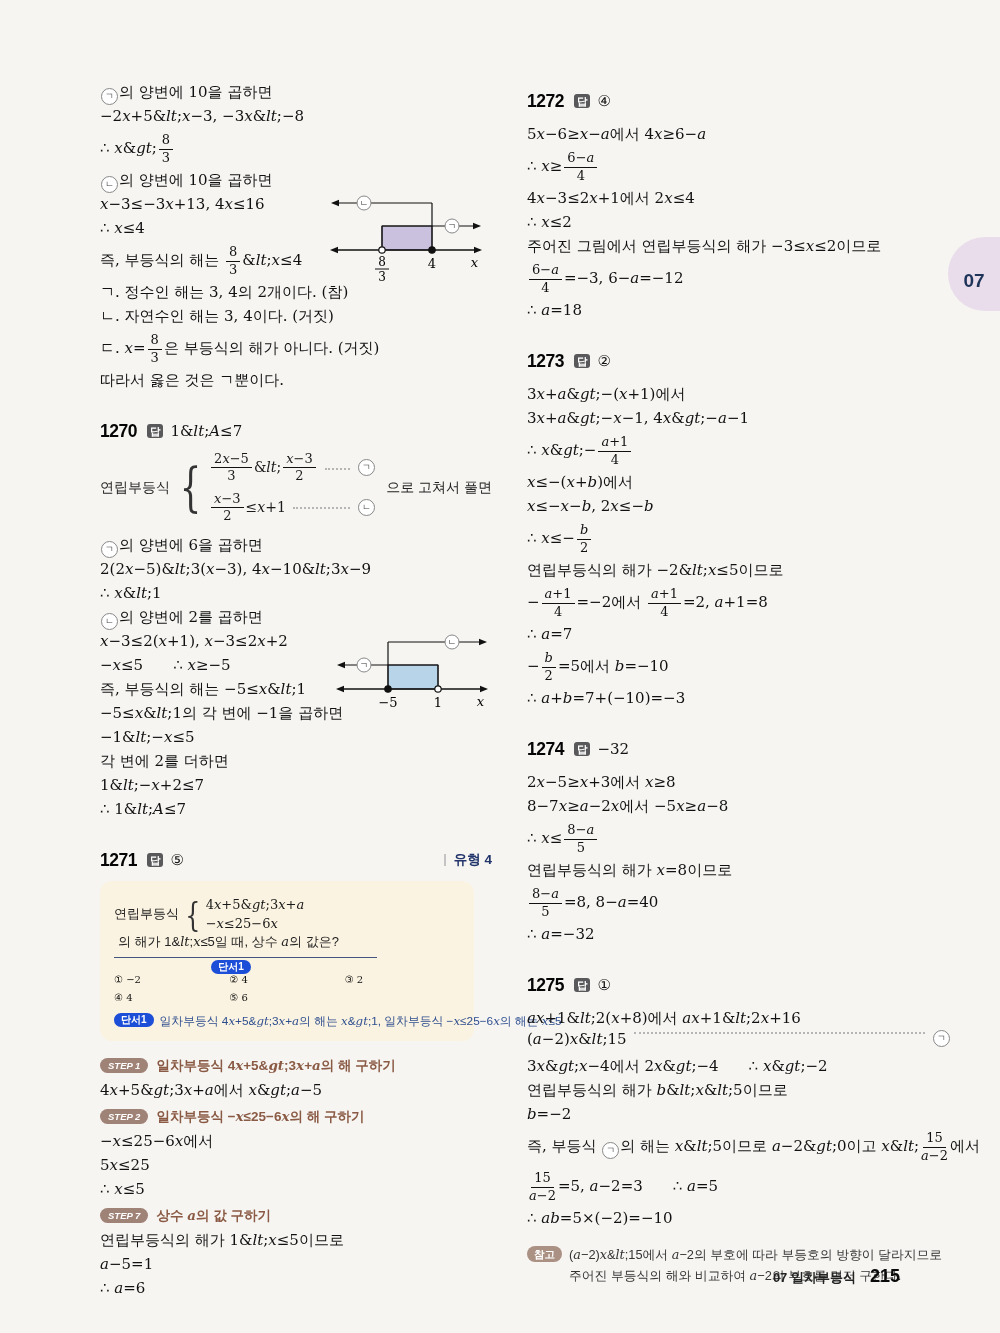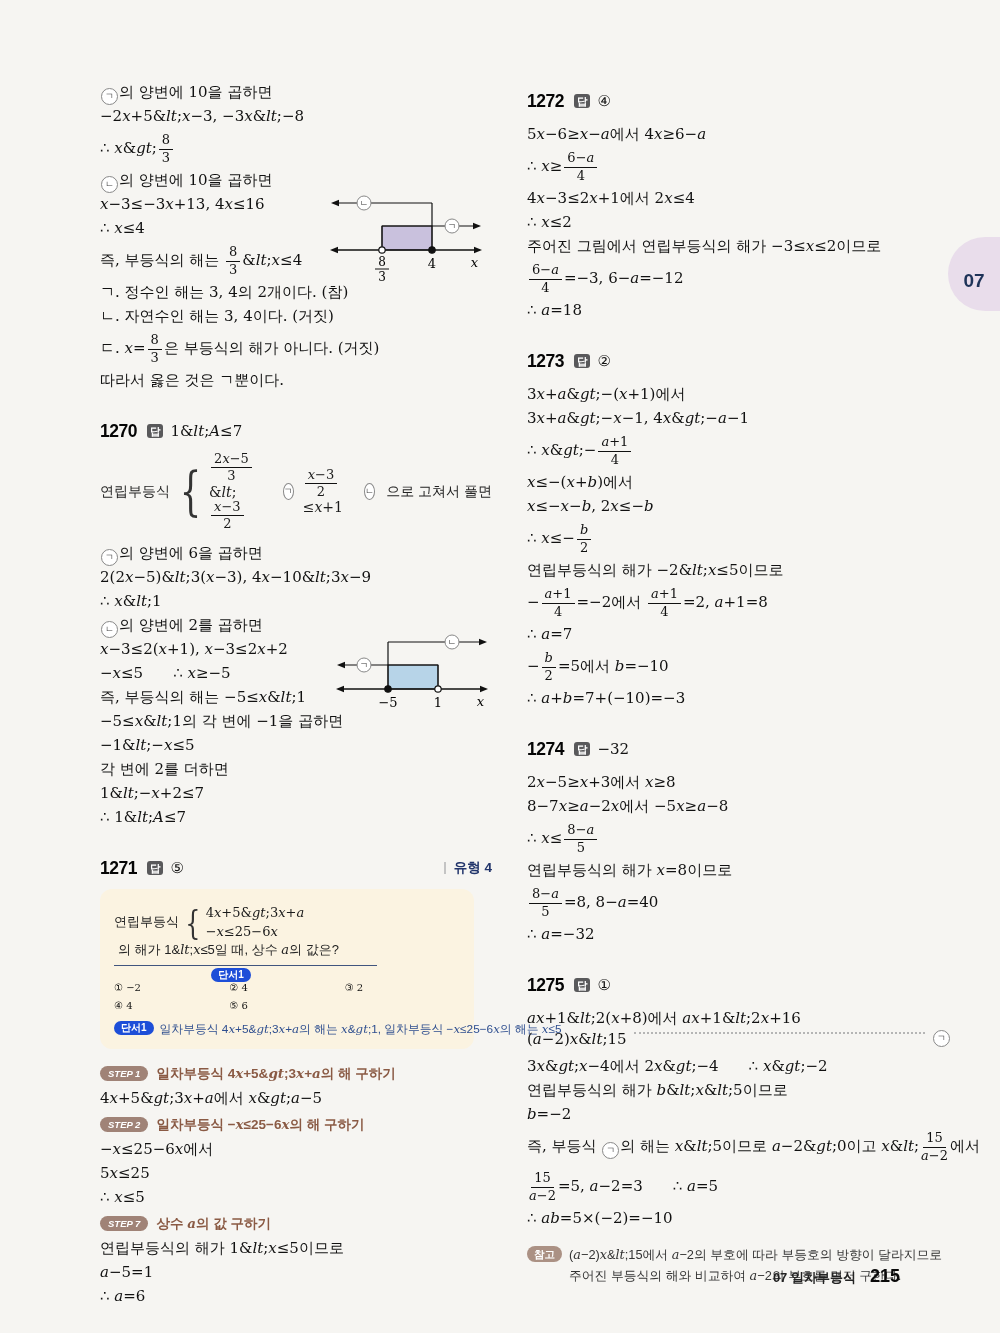--- a/index.html
+++ b/index.html
@@ -35,21 +35,21 @@
   .aval{font-family:"DejaVu Serif","Liberation Serif",serif;font-size:15px;color:#111;}
   .aval i{font-style:italic;}
   .typetag{margin-left:auto;color:#22356b;font-weight:bold;font-size:13.5px;display:flex;align-items:center;}
   .tbar{display:inline-block;width:1.5px;height:12px;background:#c4c4c4;margin-right:8px;}
 
   
   .system{position:relative;display:flex;align-items:center;margin:8px 0 10px;padding-right:116px;}
   .sys-label{font-size:14px;color:#222;margin-right:4px;white-space:nowrap;}
   .sys-brace{font-family:"DejaVu Serif",serif;font-size:52px;font-weight:200;color:#333;
              transform:scaleX(.65);line-height:0.9;margin-right:2px;}
-  .sys-rows{flex:1;display:flex;gap:8px;}
+  .sys-rows{flex:1;display:flex;flex-direction:column;gap:8px;}
   .sys-row{display:flex;align-items:center;font-family:"DejaVu Serif",serif;font-size:14px;}
   .sys-row i{font-style:italic;}
   .dotfill{flex:1;border-bottom:2px dotted #b5b5b5;margin:0 7px;height:2px;}
   .sys-suffix{position:absolute;right:0;top:50%;transform:translateY(-50%);font-size:14px;color:#222;white-space:nowrap;}
 
   
   .dotline{display:flex;height:24px;
            font-family:"DejaVu Serif",serif;font-size:15px;color:#111;}
   .dotline i{font-style:italic;}
 

